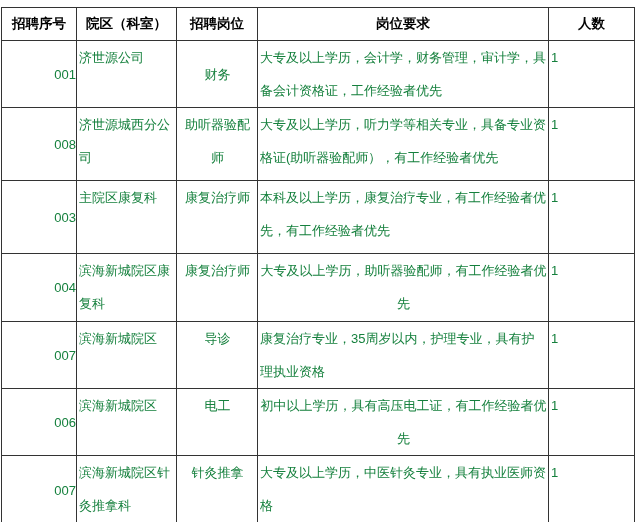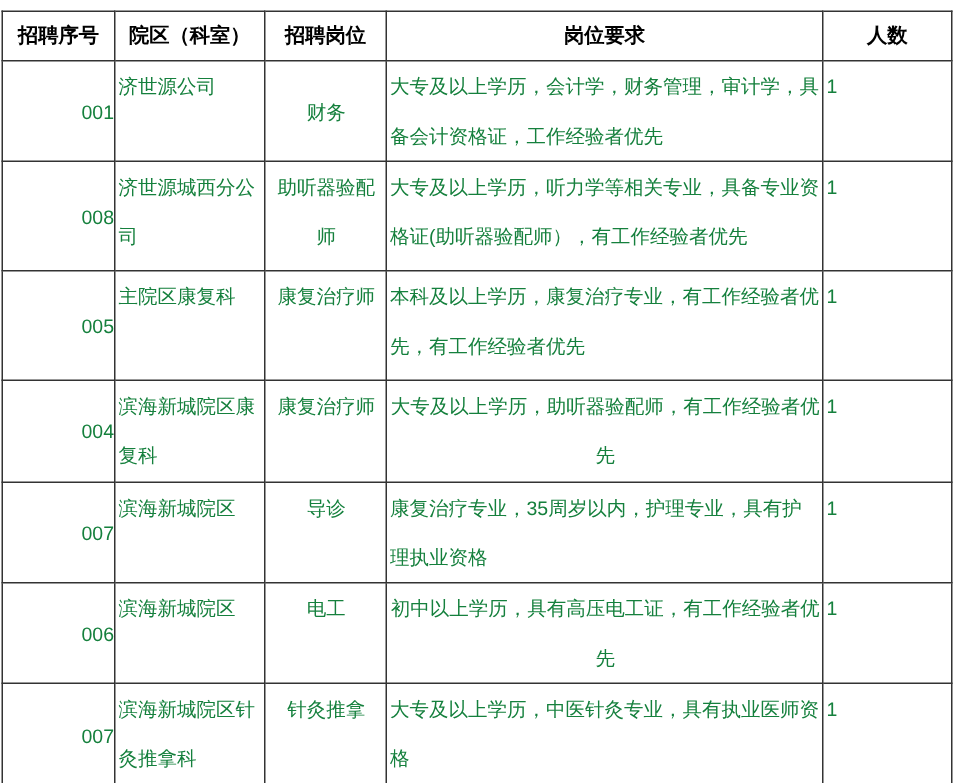--- a/index.html
+++ b/index.html
@@ -107,21 +107,21 @@
         <td class="col-count">1</td>
       </tr>
       <tr>
         <td class="col-seq">008</td>
         <td class="col-dept">济世源城西分公司</td>
         <td class="col-pos">助听器验配师</td>
         <td class="col-req">大专及以上学历，听力学等相关专业，具备专业资格证(助听器验配师），有工作经验者优先</td>
         <td class="col-count">1</td>
       </tr>
       <tr>
-        <td class="col-seq">005</td>
+        <td class="col-seq">003</td>
         <td class="col-dept">主院区康复科</td>
         <td class="col-pos">康复治疗师</td>
         <td class="col-req">本科及以上学历，康复治疗专业，有工作经验者优先，有工作经验者优先</td>
         <td class="col-count">1</td>
       </tr>
       <tr>
         <td class="col-seq">004</td>
         <td class="col-dept">滨海新城院区康复科</td>
         <td class="col-pos">康复治疗师</td>
         <td class="col-req">大专及以上学历，助听器验配师，有工作经验者优先</td>

